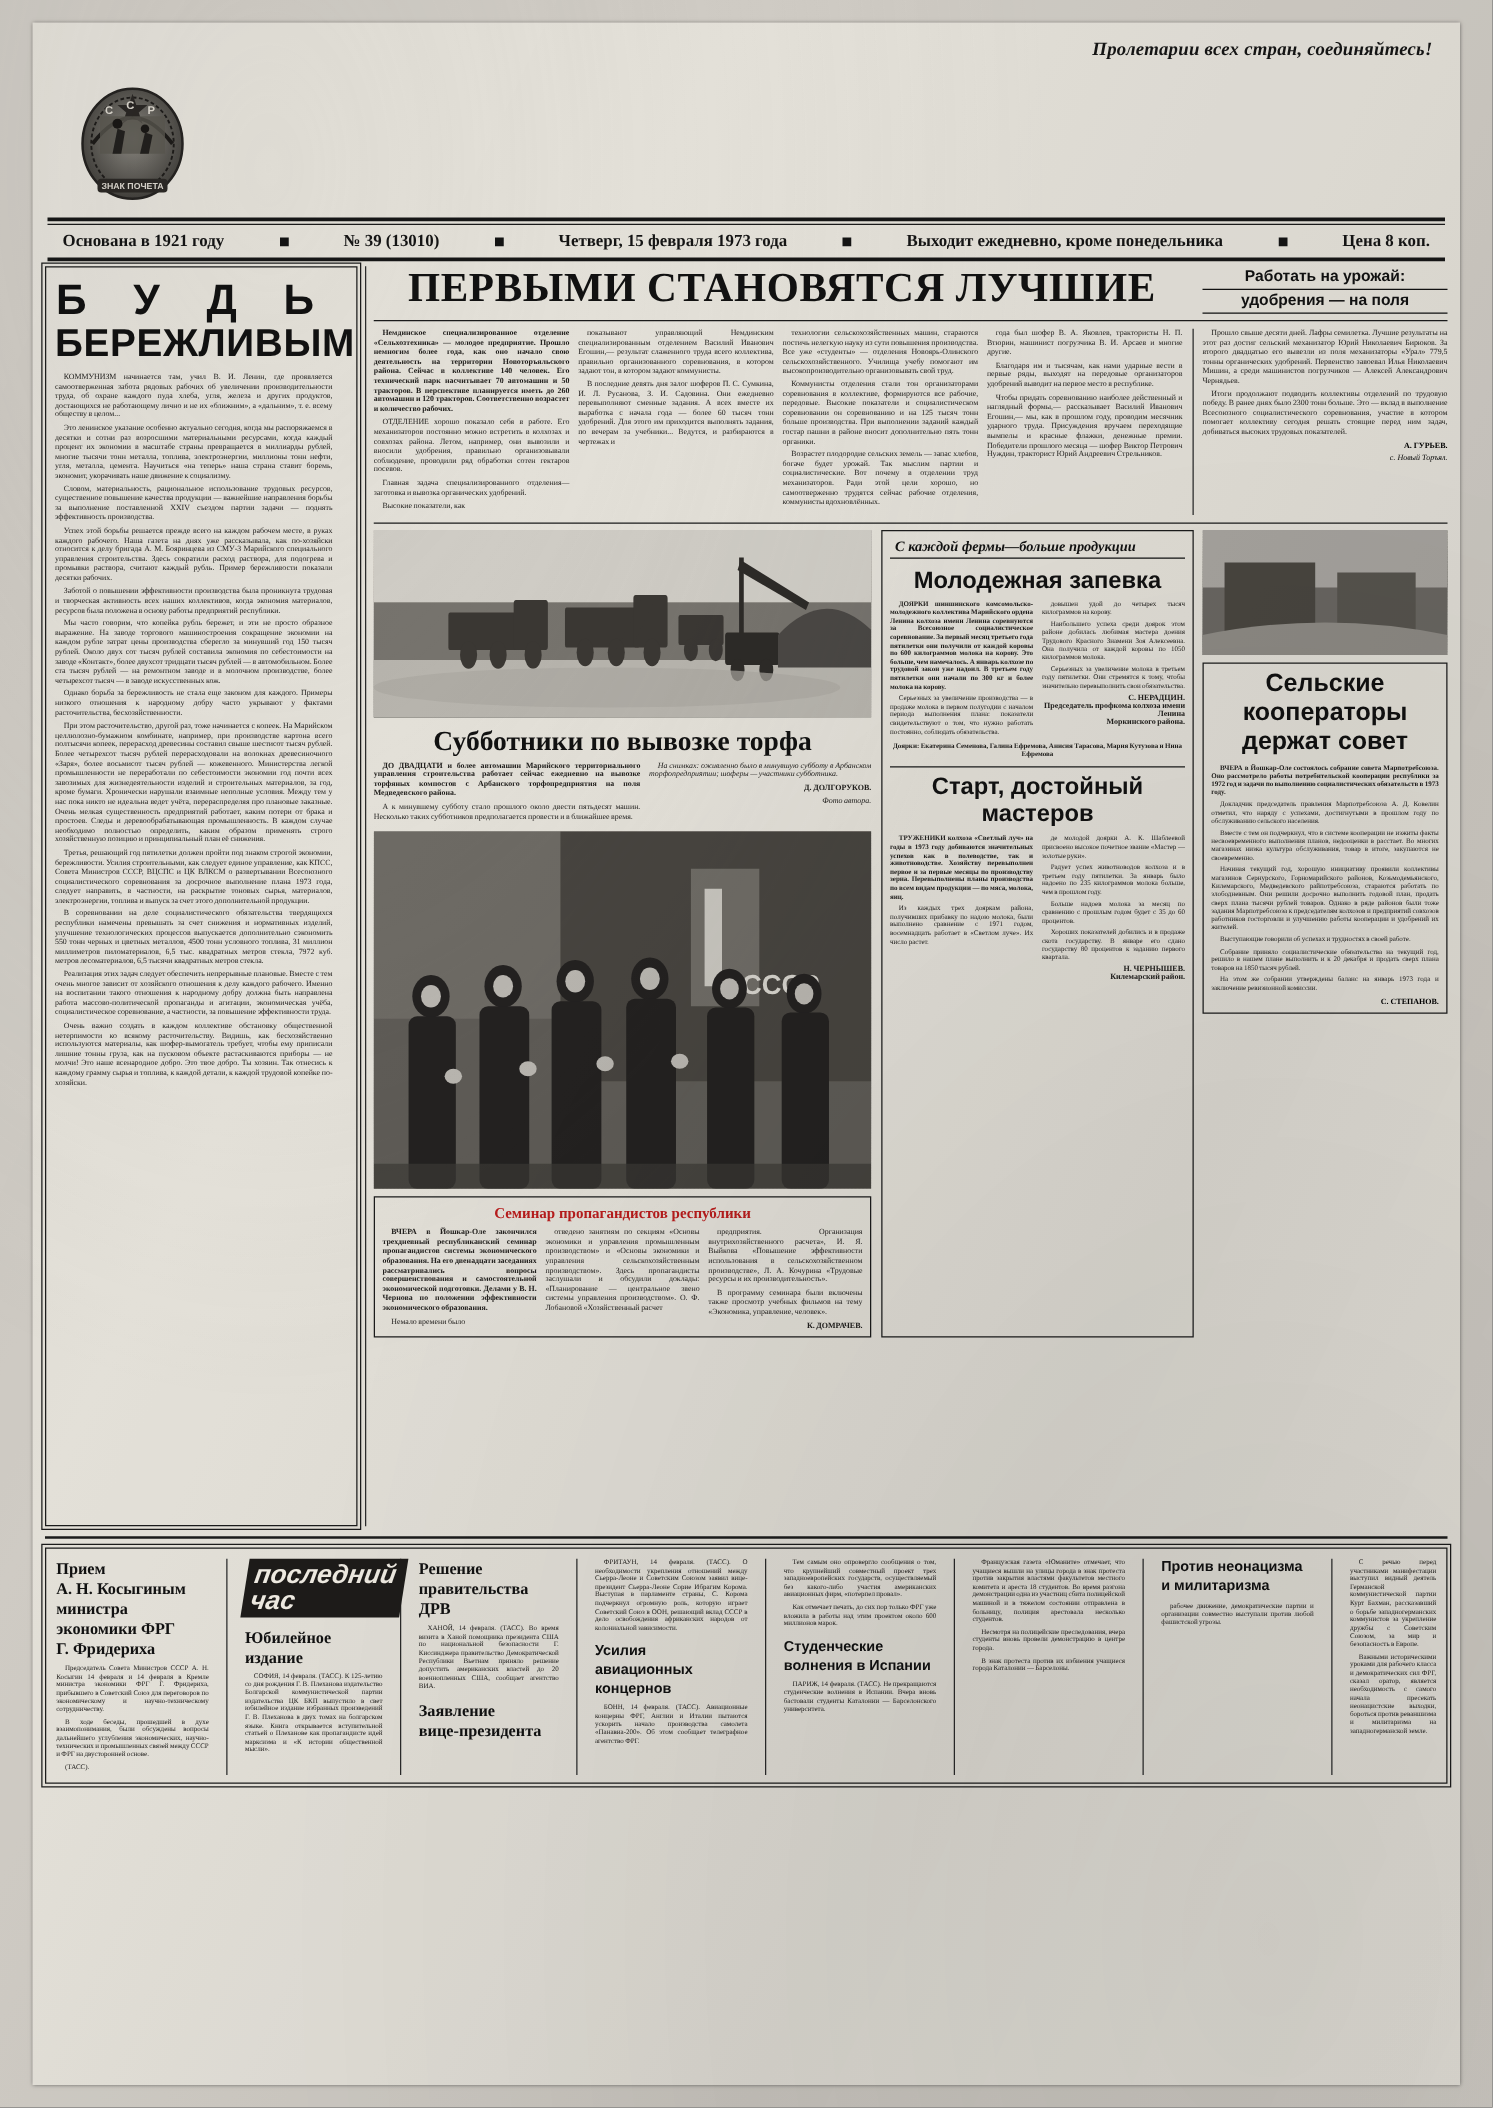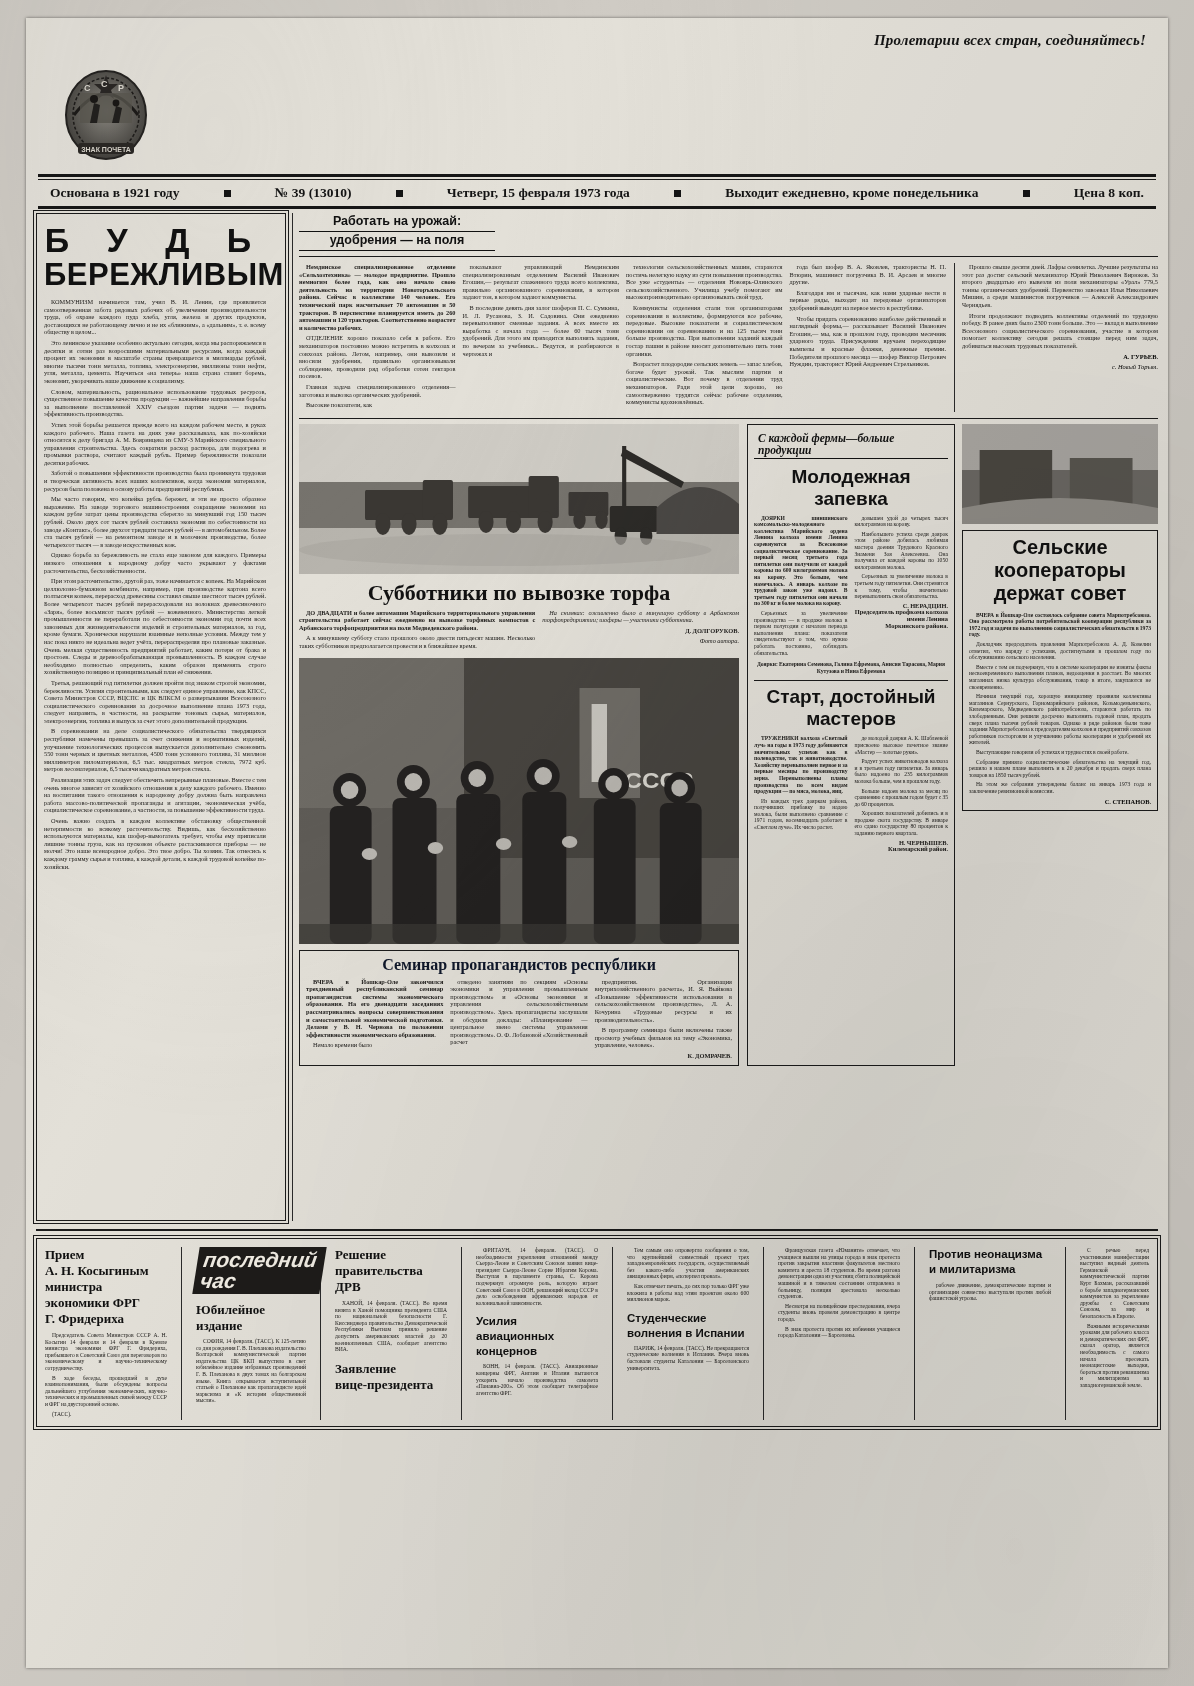--- a/index.html
+++ b/index.html
@@ -85,22 +85,22 @@
   .kicker{
     font-family:"Liberation Sans",sans-serif;font-weight:bold;font-size:12.5px;
     text-align:center;color:#111;line-height:17px;
     border-bottom:1.5px solid #111;padding-bottom:1px;
   }
   .hl-sub{
     font-family:"Liberation Serif",serif;font-weight:bold;font-size:22px;
     text-align:center;color:#111;
   }
   .hl-serif-sm{
-    font-family:"Liberation Serif",serif;font-weight:bold;font-size:16px;
-    text-align:center;color:#0f172a;
+    font-family:"Liberation Serif",serif;font-weight:bold;font-size:12px;
+    text-align:center;color:#b91c1c;
   }
   .hl-sans-blk{
     font-family:"Liberation Sans",sans-serif;font-weight:bold;font-size:19px;
     text-align:center;color:#111;line-height:22px;
   }
   .rubric-ital{
     font-family:"Liberation Serif",serif;font-style:italic;font-weight:bold;
     font-size:11.5px;color:#111;border-bottom:1.2px solid #111;
     padding:2px 0 2px 4px;
   }
@@ -210,20 +210,23 @@
             <p>Очень важно создать в каждом коллективе обстановку общественной нетерпимости ко всякому расточительству. Видишь, как бесхозяйственно используются материалы, как шофер-вымогатель требует, чтобы ему приписали лишние тонны груза, как на пусковом объекте растаскиваются приборы — не молчи! Это наше всенародное добро. Это твое добро. Ты хозяин. Так отнесись к каждому грамму сырья и топлива, к каждой детали, к каждой трудовой копейке по-хозяйски.</p>
           </div>
         </div>
       </div>
 
       <div class="vrule"></div>
 
       <div style="flex:1;display:flex;flex-direction:column;">
 
         <div style="display:flex;align-items:flex-start;">
+          <div style="flex:1;padding-right:10px;">
+            <div class="hl-main">ПЕРВЫМИ СТАНОВЯТСЯ ЛУЧШИЕ</div>
+          </div>
           <div style="width:196px;">
             <div class="kicker">
               <div>Работать на урожай:</div>
             </div>
             <div class="kicker" style="border-bottom:1.5px solid #111;">
               <div>удобрения — на поля</div>
             </div>
           </div>
         </div>
 
@@ -373,21 +376,21 @@
                 </div>
                 <div class="body-text" style="flex:1;">
                   <p>предприятия. Организация внутрихозяйственного расчета», И. Я. Выйкова «Повышение эффективности использования в сельскохозяйственном производстве», Л. А. Кочурина «Трудовые ресурсы и их производительность».</p>
                   <p>В программу семинара были включены также просмотр учебных фильмов на тему «Экономика, управление, человек».</p>
                   <div class="sign">К. ДОМРАЧЕВ.</div>
                 </div>
               </div>
             </div>
           </div>
 
-          <div style="width:208px;">
+          <div style="width:250px;">
             <div class="boxed" style="height:100%;box-sizing:border-box;">
               <div class="rubric-ital">С каждой фермы—больше продукции</div>
 
               <div class="hl-sans-blk" style="margin-top:7px;">Молодежная    запевка</div>
 
               <div style="display:flex;gap:7px;margin-top:5px;">
                 <div class="body-text tiny" style="flex:1;">
                   <p class="lead-caps">ДОЯРКИ шиншинского комсомольско-молодежного коллектива Марийского ордена Ленина колхоза имени Ленина соревнуются за Всесоюзное социалистическое соревнование. За первый месяц третьего года пятилетки они получили от каждой коровы по 600 килограммов молока на корову. Это больше, чем намечалось. А январь колхозе по трудовой закон уже надоил. В третьем году пятилетки они начали по 300 кг и более молока на корову.</p>
                   <p>Серьезных за увеличение производства — в продаже молока в первом полугодии с началом периода выполнения плана: показатели свидетельствуют о том, что нужно работать постоянно, соблюдать обязательства.</p>
                 </div>

